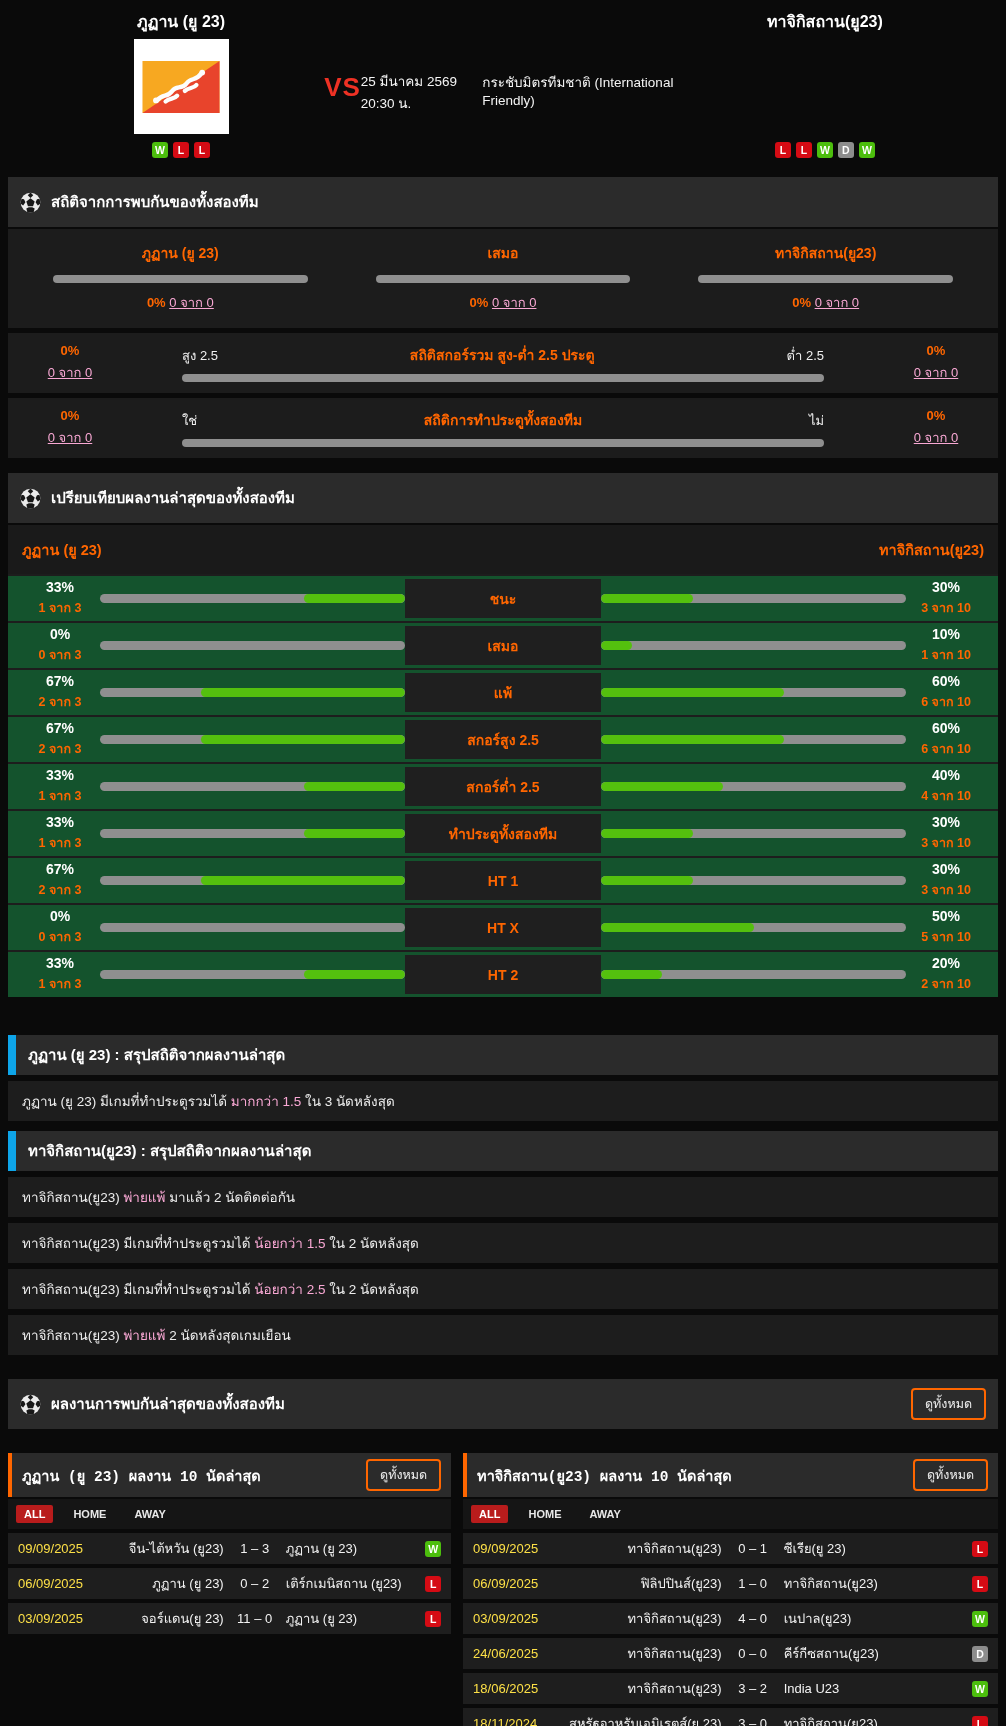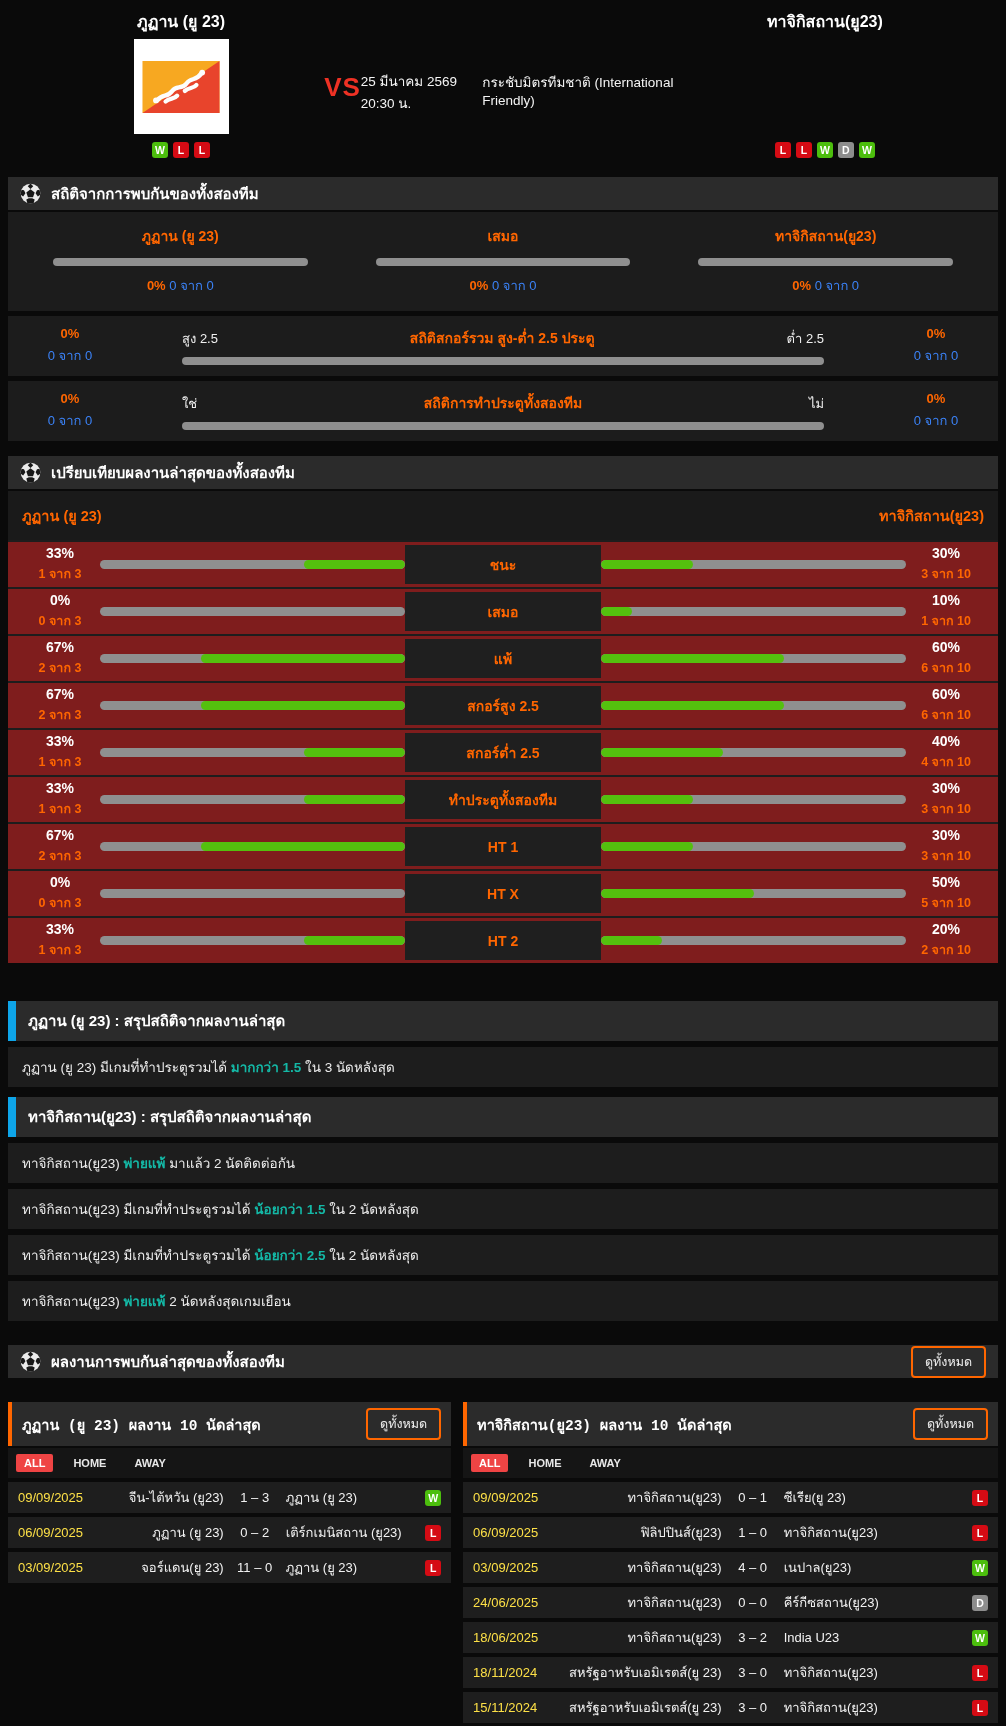--- a/index.html
+++ b/index.html
@@ -17,70 +17,70 @@
   .badge.w{background:#4cbe0d;}
   .badge.l{background:#d50b14;}
   .badge.d{background:#8d8d8d;}
   .center-col{display:flex;flex-direction:row;align-items:center;}
   .vs{color:#ee3124;font-size:26px;font-weight:bold;margin-top:4px;letter-spacing:1px;}
   .match-date{font-size:13.5px;margin-top:13px;color:#f4f4f4;}
   .match-comp{font-size:13.5px;margin-top:9px;color:#f4f4f4;}
 
   
   .panel{margin-top:15px;}
-  .panel-header{display:flex;align-items:center;gap:10px;background:#2b2b2b;padding:5px 12px;height:33px;box-sizing:border-box;}
+  .panel-header{display:flex;align-items:center;gap:10px;background:#2b2b2b;padding:5px 12px;height:50px;box-sizing:border-box;}
   .panel-title{font-size:15px;font-weight:bold;color:#fff;}
   .view-all-btn{margin-left:auto;border:2px solid #ff6600;border-radius:4px;background:transparent;color:#f0f0f0;font-size:12.5px;padding:4px 12px;font-family:inherit;cursor:pointer;}
   .ball{flex:0 0 auto;}
 
   
   .h2h-top{background:#1c1c1c;margin-top:2px;padding:13px 45px 15px;display:grid;grid-template-columns:1fr 1fr 1fr;column-gap:68px;}
   .h2h-col{text-align:center;}
   .h2h-col .lbl{color:#ff6600;font-weight:bold;font-size:14px;}
   .track{height:8px;background:#8f8f8f;border-radius:5px;position:relative;overflow:hidden;}
   .h2h-col .track{margin-top:11px;}
   .h2h-col .stats{margin-top:9px;font-size:13px;}
   .pct-o{color:#ff6600;font-weight:bold;}
-  .cnt-w{color:#3b82f6;}
+  .cnt-w{color:#f9a8d4;text-decoration:underline;}
   .h2h-band{background:#1c1c1c;margin-top:5px;padding:10px 14px;display:grid;grid-template-columns:96px 1fr 96px;align-items:center;}
   .side-stat{text-align:center;font-size:13px;}
   .side-stat .cnt-w{display:block;margin-top:4px;}
   .side-stat .pct-o{display:block;}
   .band-mid{padding:0 64px;}
   .band-labels{display:flex;align-items:center;font-size:13px;color:#f0f0f0;}
   .band-title{flex:1;text-align:center;color:#ff6600;font-weight:bold;font-size:14px;}
   .band-mid .track{margin-top:8px;}
 
   
   .compare-head{display:flex;justify-content:space-between;background:#1a1a1a;margin-top:2px;padding:13px 14px;font-weight:bold;color:#ff6600;font-size:14.5px;}
-  .cmp-row{display:grid;grid-template-columns:80px 1fr 196px 1fr 80px;align-items:center;height:45px;background:#7f1d1d;padding:0 12px;border-top:2px solid #1d1d1d;}
+  .cmp-row{display:grid;grid-template-columns:80px 1fr 196px 1fr 80px;align-items:center;height:45px;background:#14532d;padding:0 12px;border-top:2px solid #1d1d1d;}
   .cmp-row .track{margin-top:0;height:9px;}
   .cmp-stat{text-align:center;}
   .cmp-stat .pct{font-size:14px;font-weight:bold;color:#fff;}
   .cmp-stat .cnt{font-size:12.5px;color:#ff6600;font-weight:bold;margin-top:3px;}
   .cmp-label{background:#1f1f1f;align-self:stretch;margin:3px 0;display:flex;align-items:center;justify-content:center;color:#ff6600;font-weight:bold;font-size:14px;text-align:center;}
   .fill{position:absolute;top:0;height:100%;background:#54c00e;border-radius:5px;}
 
   
   .summary-panel.first{margin-top:38px;}
   .summary-panel.second{margin-top:10px;}
   .summary-header{background:#2b2b2b;border-left:8px solid #0ea5e9;padding:8px 12px;font-weight:bold;font-size:15px;color:#fff;}
   .sum-row{background:#1d1d1d;margin-top:6px;padding:9px 14px;font-size:13.5px;color:#ececec;}
-  .hl{color:#14b8a6;font-weight:bold;}
+  .hl{color:#f9a8d4;font-weight:normal;}
 
   
   .results-panel{margin-top:24px;}
   .tables-wrap{display:flex;gap:12px;margin-top:24px;align-items:flex-start;}
   .tbl-card.left{flex:444;}
   .tbl-card.right{flex:536;}
   .card-header{display:flex;align-items:center;background:#2b2b2b;border-left:4px solid #ff6600;padding:6px 10px;}
   .card-title{font-weight:bold;font-size:14.5px;color:#fff;font-family:Liberation Mono, monospace;}
   .tabs{display:flex;gap:12px;background:#151515;padding:6px 8px;margin-top:2px;align-items:center;}
   .tab{font-size:11px;font-weight:bold;color:#e8e8e8;padding:3px 8px;border-radius:2px;cursor:pointer;}
-  .tab.active{background:#ef4444;color:#fff;}
+  .tab.active{background:#b91c1c;color:#fff;}
   .match-row{display:grid;grid-template-columns:88px 1.05fr 46px 1.2fr 22px;gap:8px;align-items:center;background:#1e1e1e;margin-top:4px;padding:5px 10px;min-height:20px;font-size:13px;}
   .m-date{color:#fde047;}
   .m-home{text-align:right;color:#f2f2f2;}
   .m-score{text-align:center;color:#f2f2f2;white-space:nowrap;}
   .m-away{color:#f2f2f2;}
   .m-res{display:flex;justify-content:flex-end;}
 </style>
 </head>
 <body>
 

